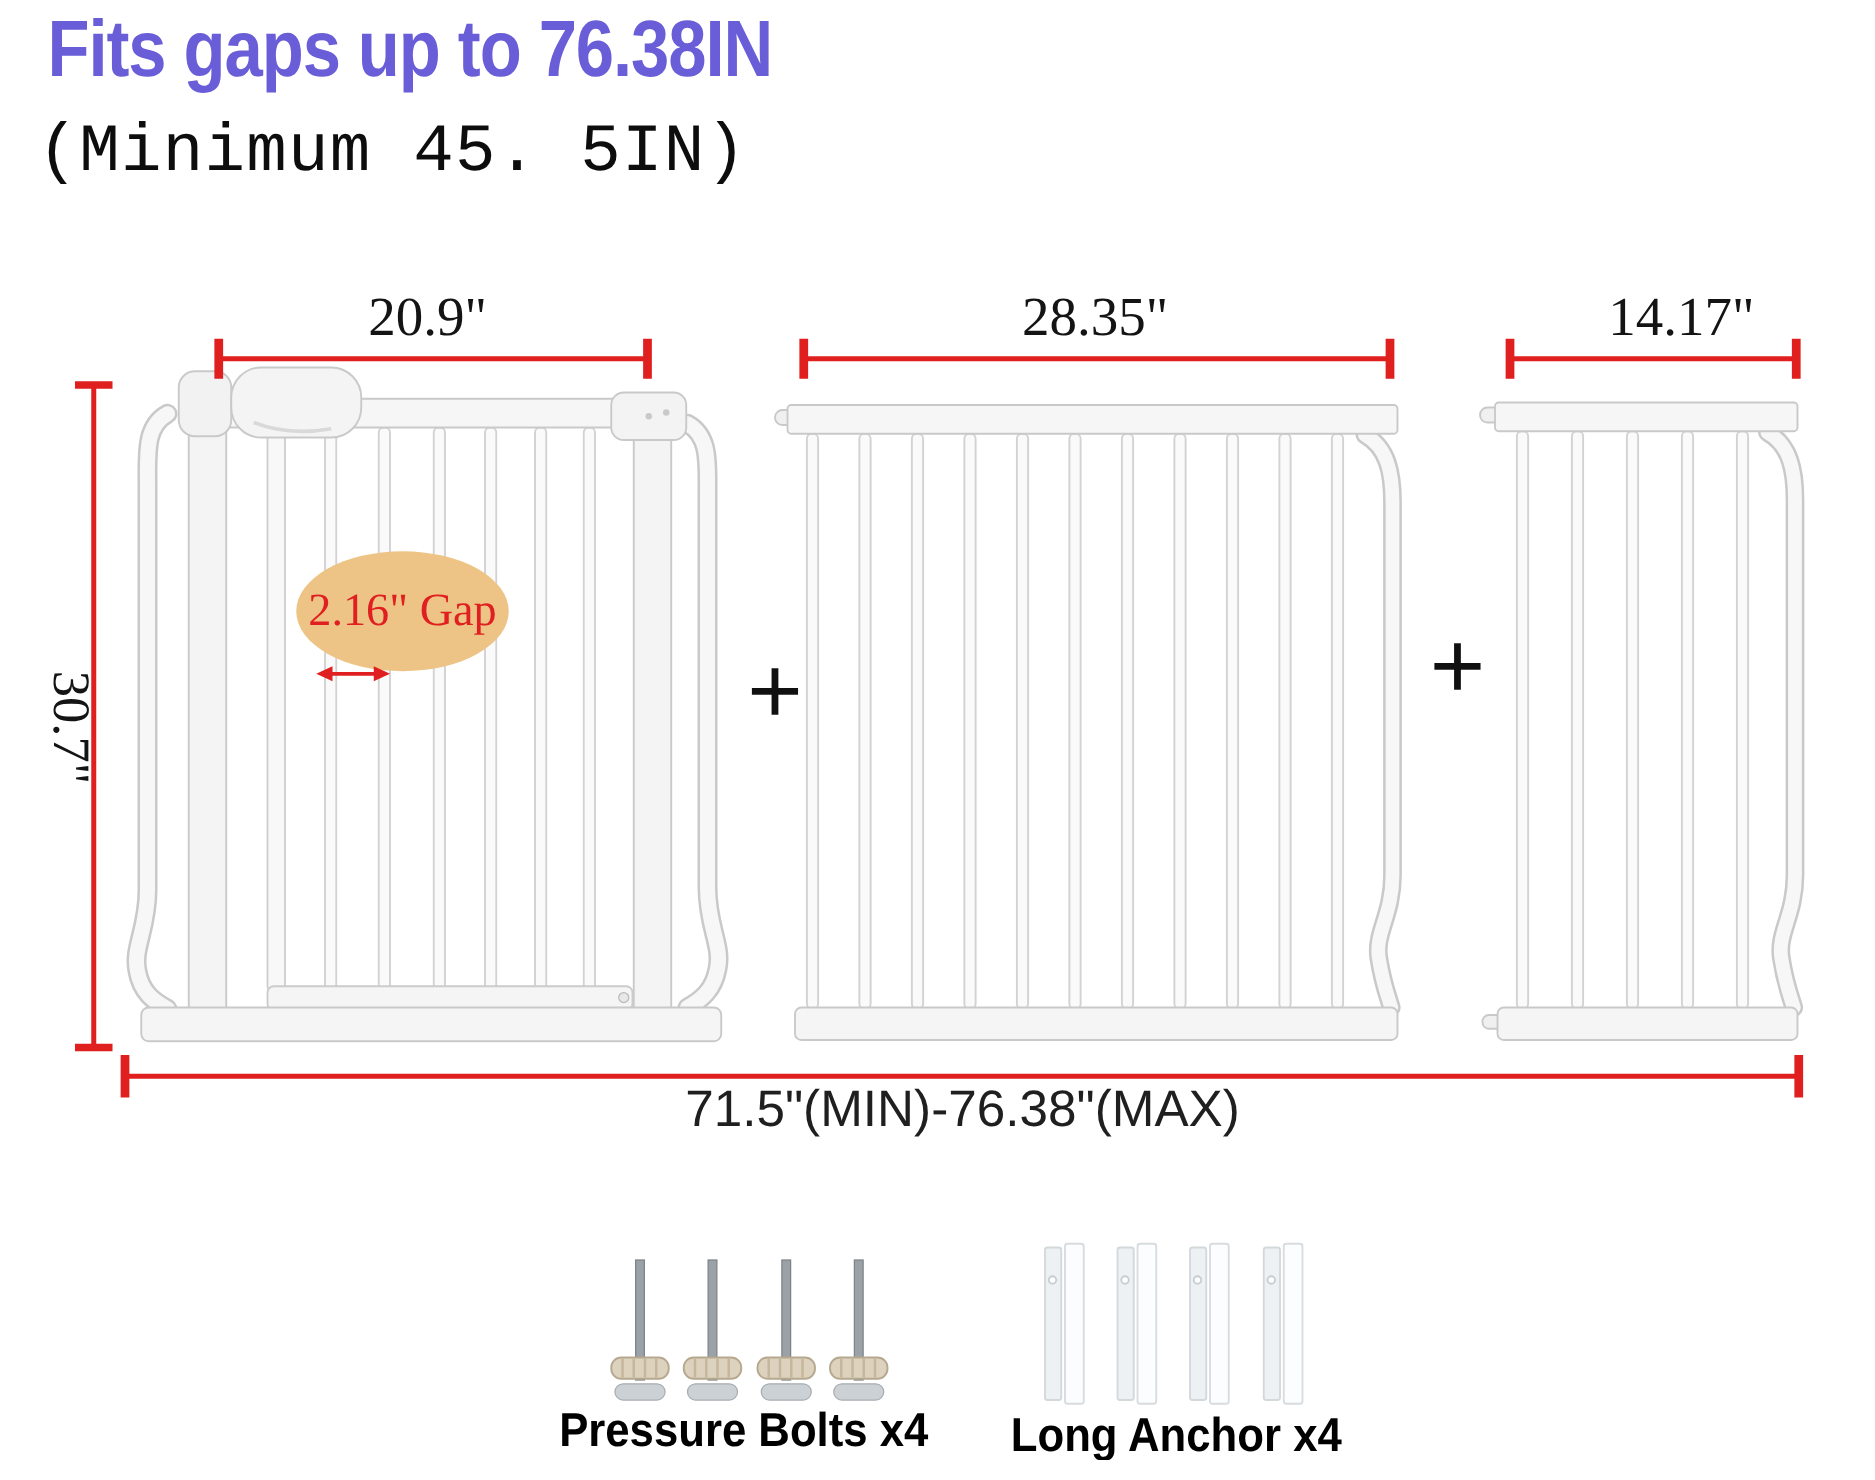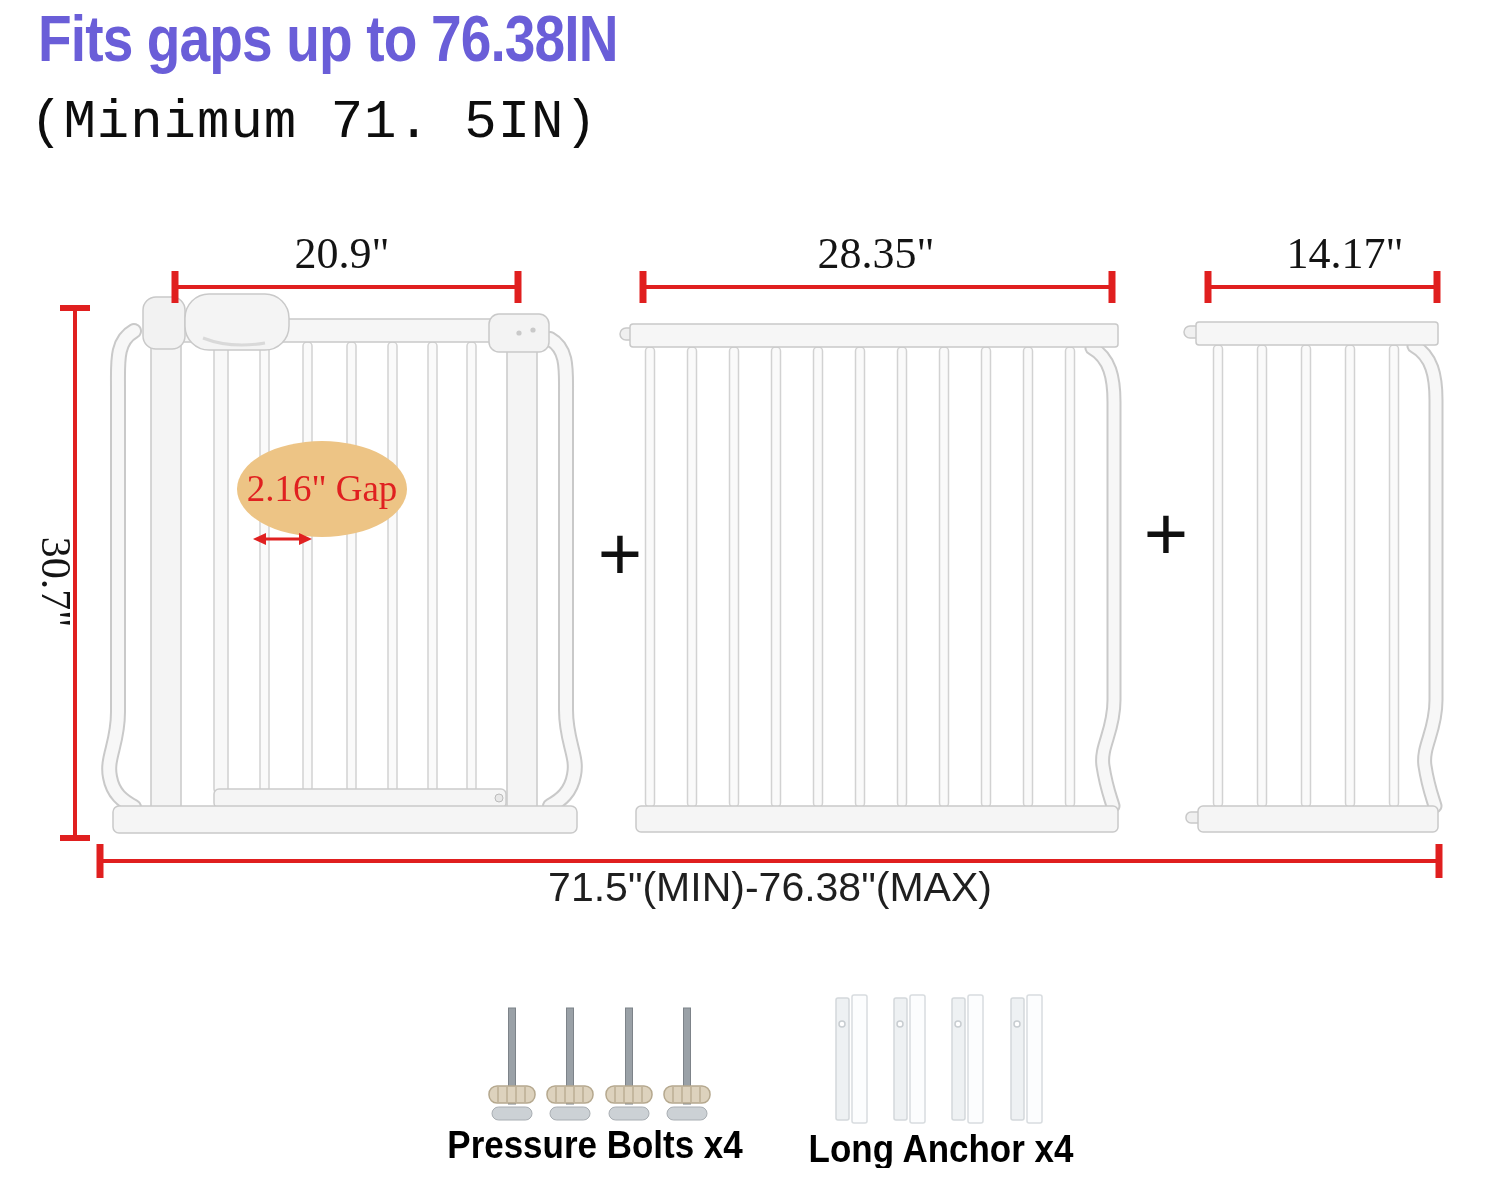--- a/index.html
+++ b/index.html
@@ -234,21 +234,21 @@
       </g>
       <g>
         <rect x="1011" y="998" width="13" height="122" rx="2" fill="#eef1f3" stroke="#d3d8db" stroke-width="1.5"></rect>
         <rect x="1027" y="995" width="15" height="128" rx="2" fill="#fcfdfe" stroke="#d8dcdf" stroke-width="1.5"></rect>
         <circle cx="1017" cy="1024" r="3" fill="#ffffff" stroke="#c8cdd1" stroke-width="1.5"></circle>
       </g>
     </g>
   </svg>
 
   <div class="txt title">Fits gaps up to 76.38IN</div>
-  <div class="txt subtitle">(Minimum 71. 5IN)</div>
+  <div class="txt subtitle">(Minimum 45. 5IN)</div>
 
   <div class="txt dim-label dim-label-20">20.9"</div>
   <div class="txt dim-label dim-label-28">28.35"</div>
   <div class="txt dim-label dim-label-14">14.17"</div>
   <div class="txt dim-label-height">30.7"</div>
 
   <div class="txt gap-label">2.16" Gap</div>
 
   <div class="txt plus plus-1">+</div>
   <div class="txt plus plus-2">+</div>

